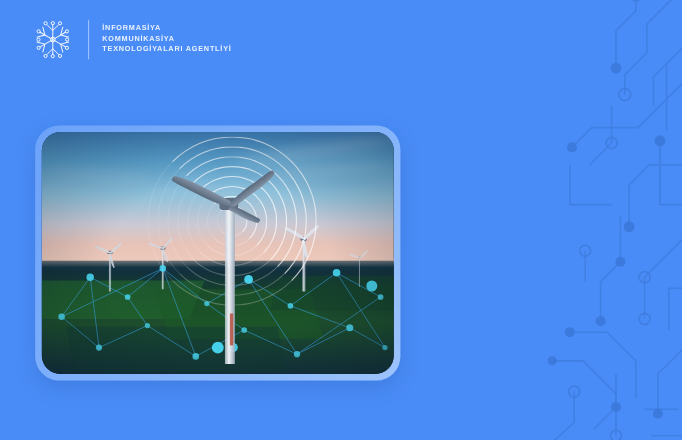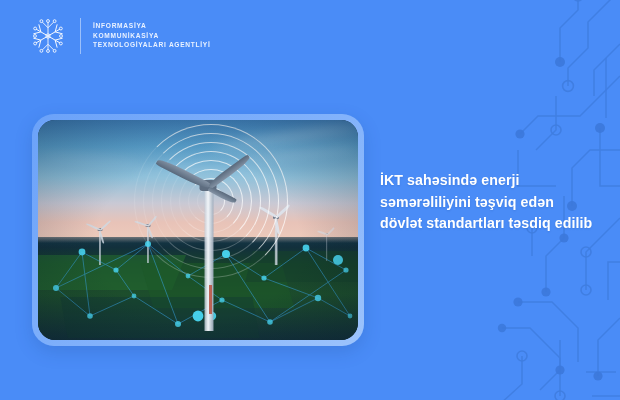--- a/index.html
+++ b/index.html
@@ -486,15 +486,14 @@
           <circle cx="160" cy="196" r="5.4" opacity="0.95"></circle>
           <circle cx="174" cy="196" r="4.2" opacity="0.9"></circle>
           <circle cx="300" cy="140" r="5.0" opacity="0.9"></circle>
         </g>
       </svg>
 
       <div class="img-vignette"></div>
     </div>
   </div>
 
-  <h1 id="headline">İKT sahəsində enerji səmərəliliyini təşviq edən dövlət standartları təsdiq edilib</h1>
 
 </div>
 
 </body></html>

